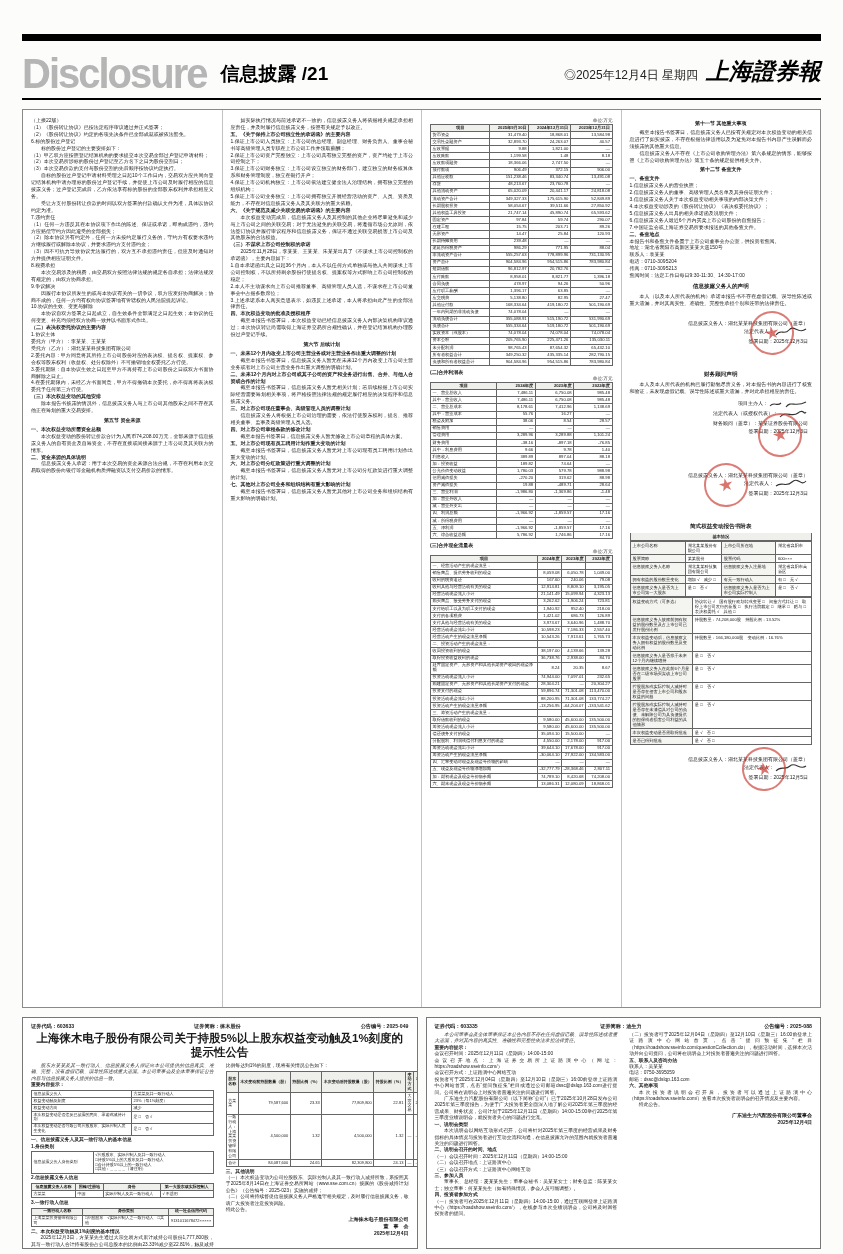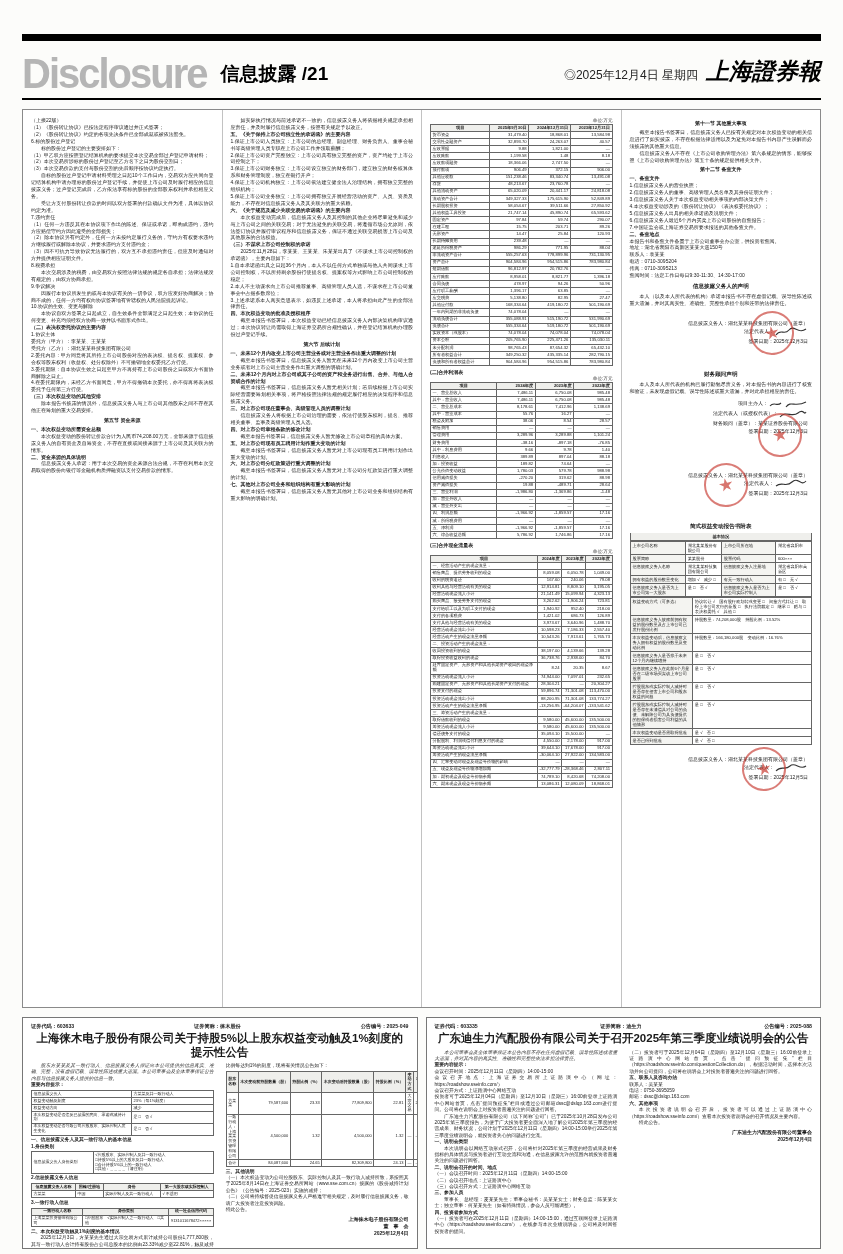--- a/index.html
+++ b/index.html
@@ -1013,21 +1013,20 @@
         </div>
       </div>
     </div>
 
     <div class="ann">
       <div class="meta">
         <span>证券代码：603335</span>
         <span>证券简称：迪生力</span>
         <span>公告编号：2025-088</span>
       </div>
-      <div class="atitle">广东迪生力汽配股份有限公司关于召开2025年第三季度业绩说明会的公告</div>
       <div class="abody">
         <p class="t disc">本公司董事会及全体董事保证本公告内容不存在任何虚假记载、误导性陈述或者重大遗漏，并对其内容的真实性、准确性和完整性依法承担法律责任。</p>
         <p class="t b">重要内容提示：</p>
         <div>
 
         <p class="t n">会议召开时间：2025年12月11日（星期四）14:00-15:00</p>
             <p class="t n">会议召开地点：上海证券交易所上证路演中心（网址：https://roadshow.sseinfo.com/）</p>
             <p class="t n">会议召开方式：上证路演中心网络互动</p>
             <p class="t n">投资者可于2025年12月04日（星期四）至12月10日（星期三）16:00前登录上证路演中心网站首页，点击“提问预征集”栏目或通过公司邮箱dssc@dslqp.163.com进行提问。公司将在说明会上对投资者普遍关注的问题进行回答。</p>
           </div>

